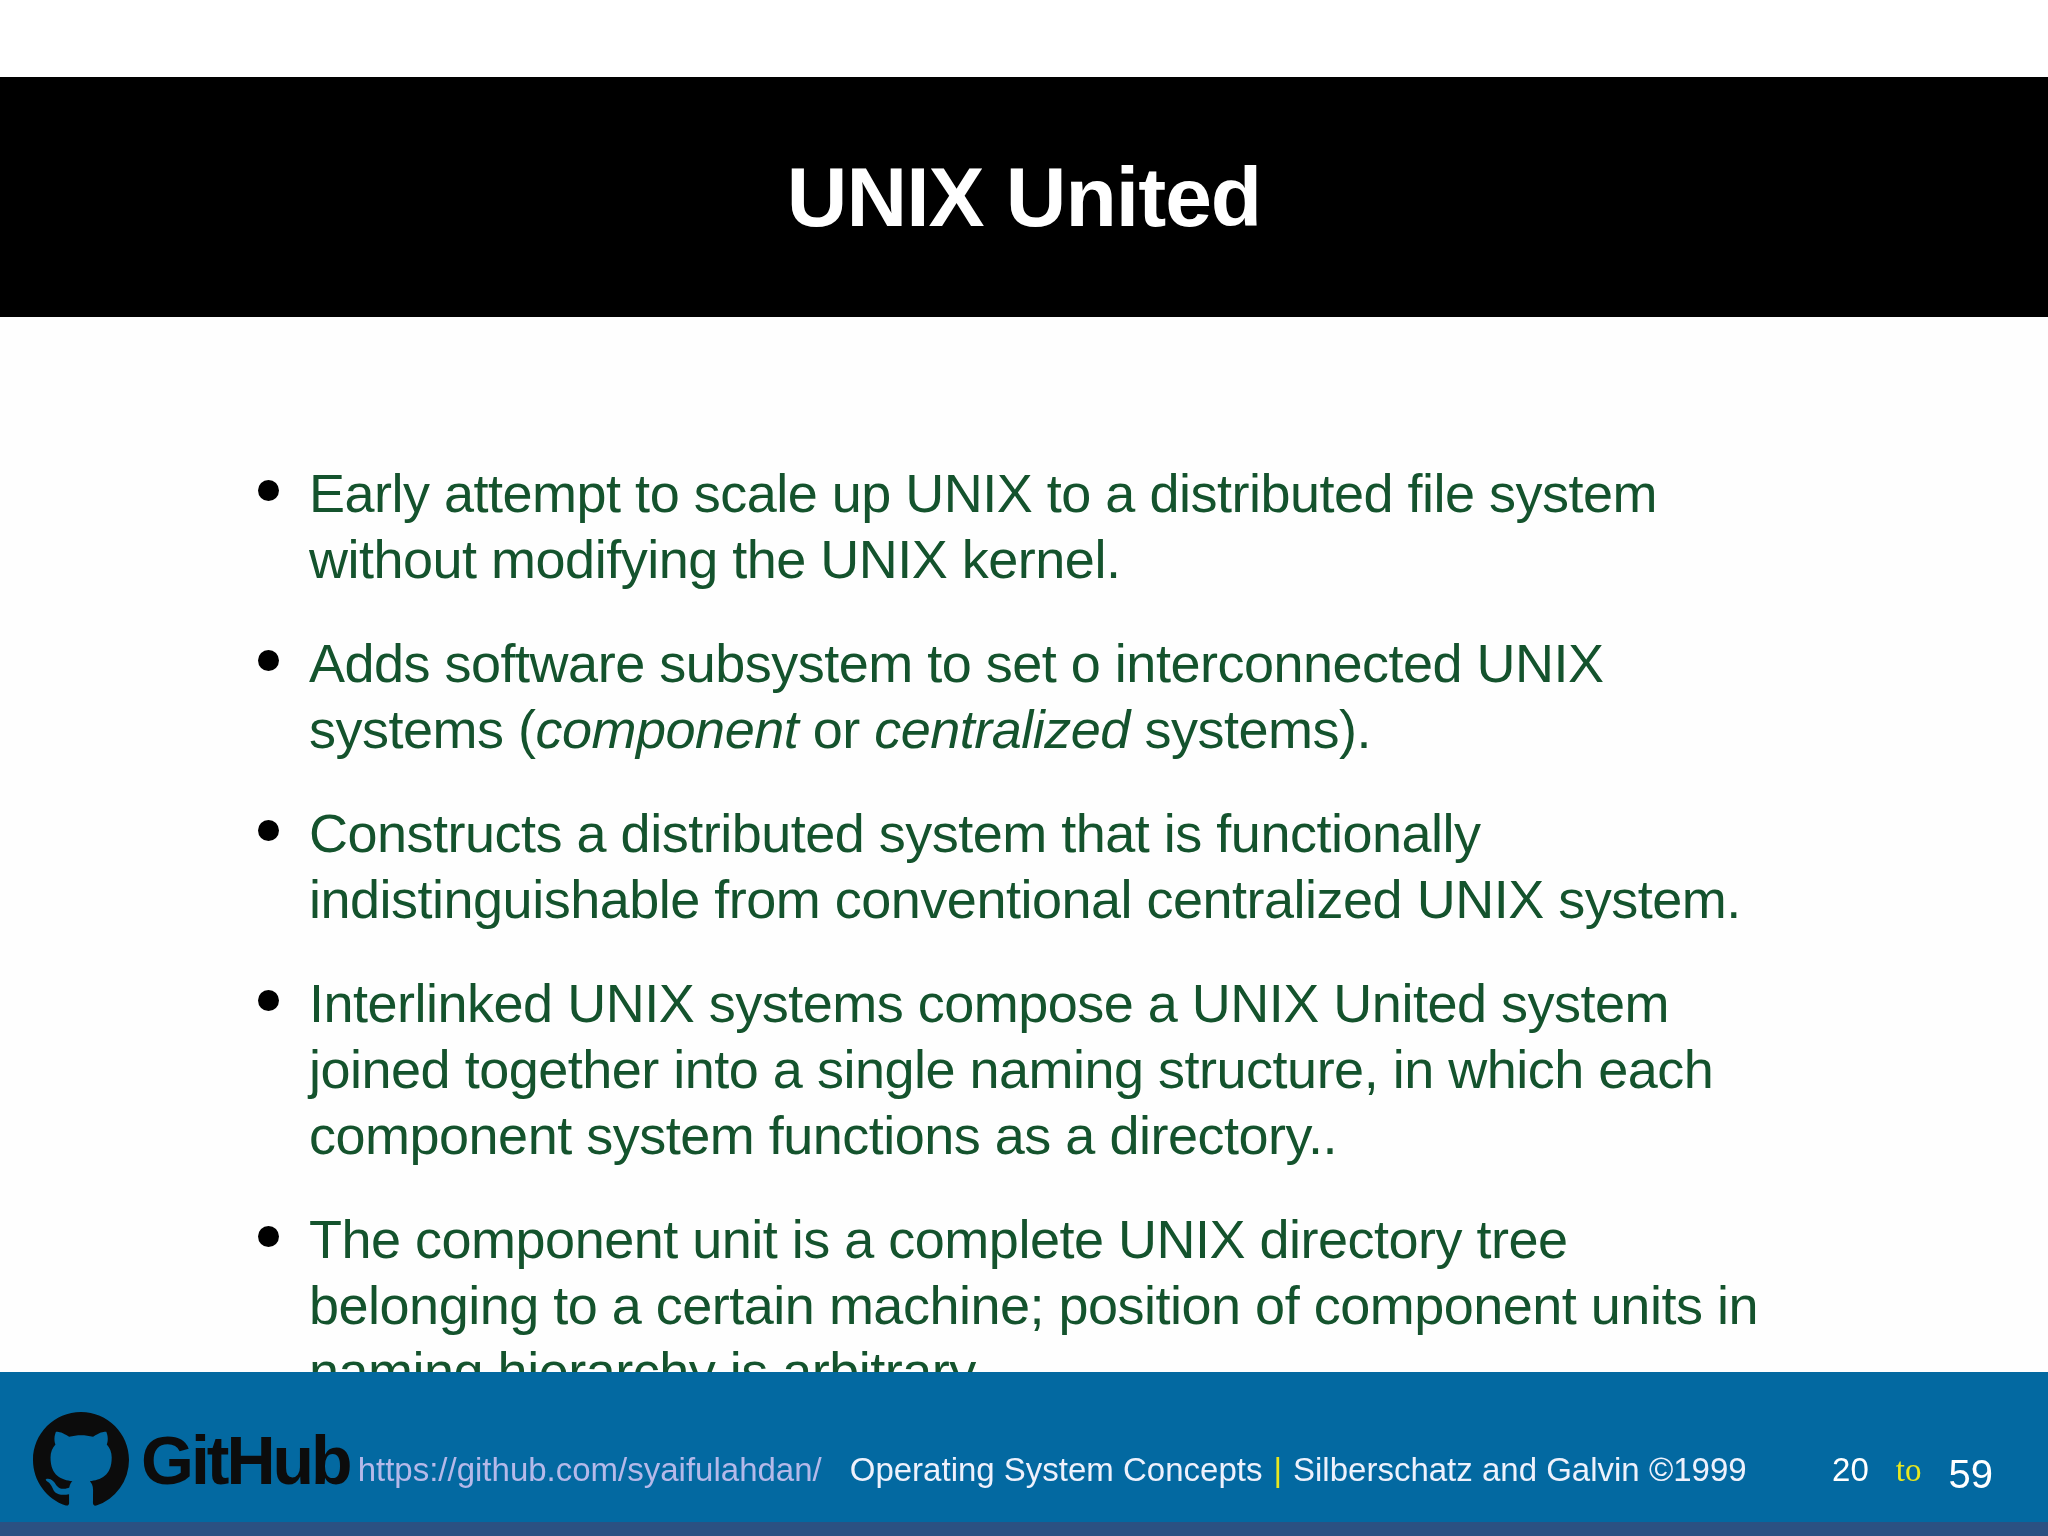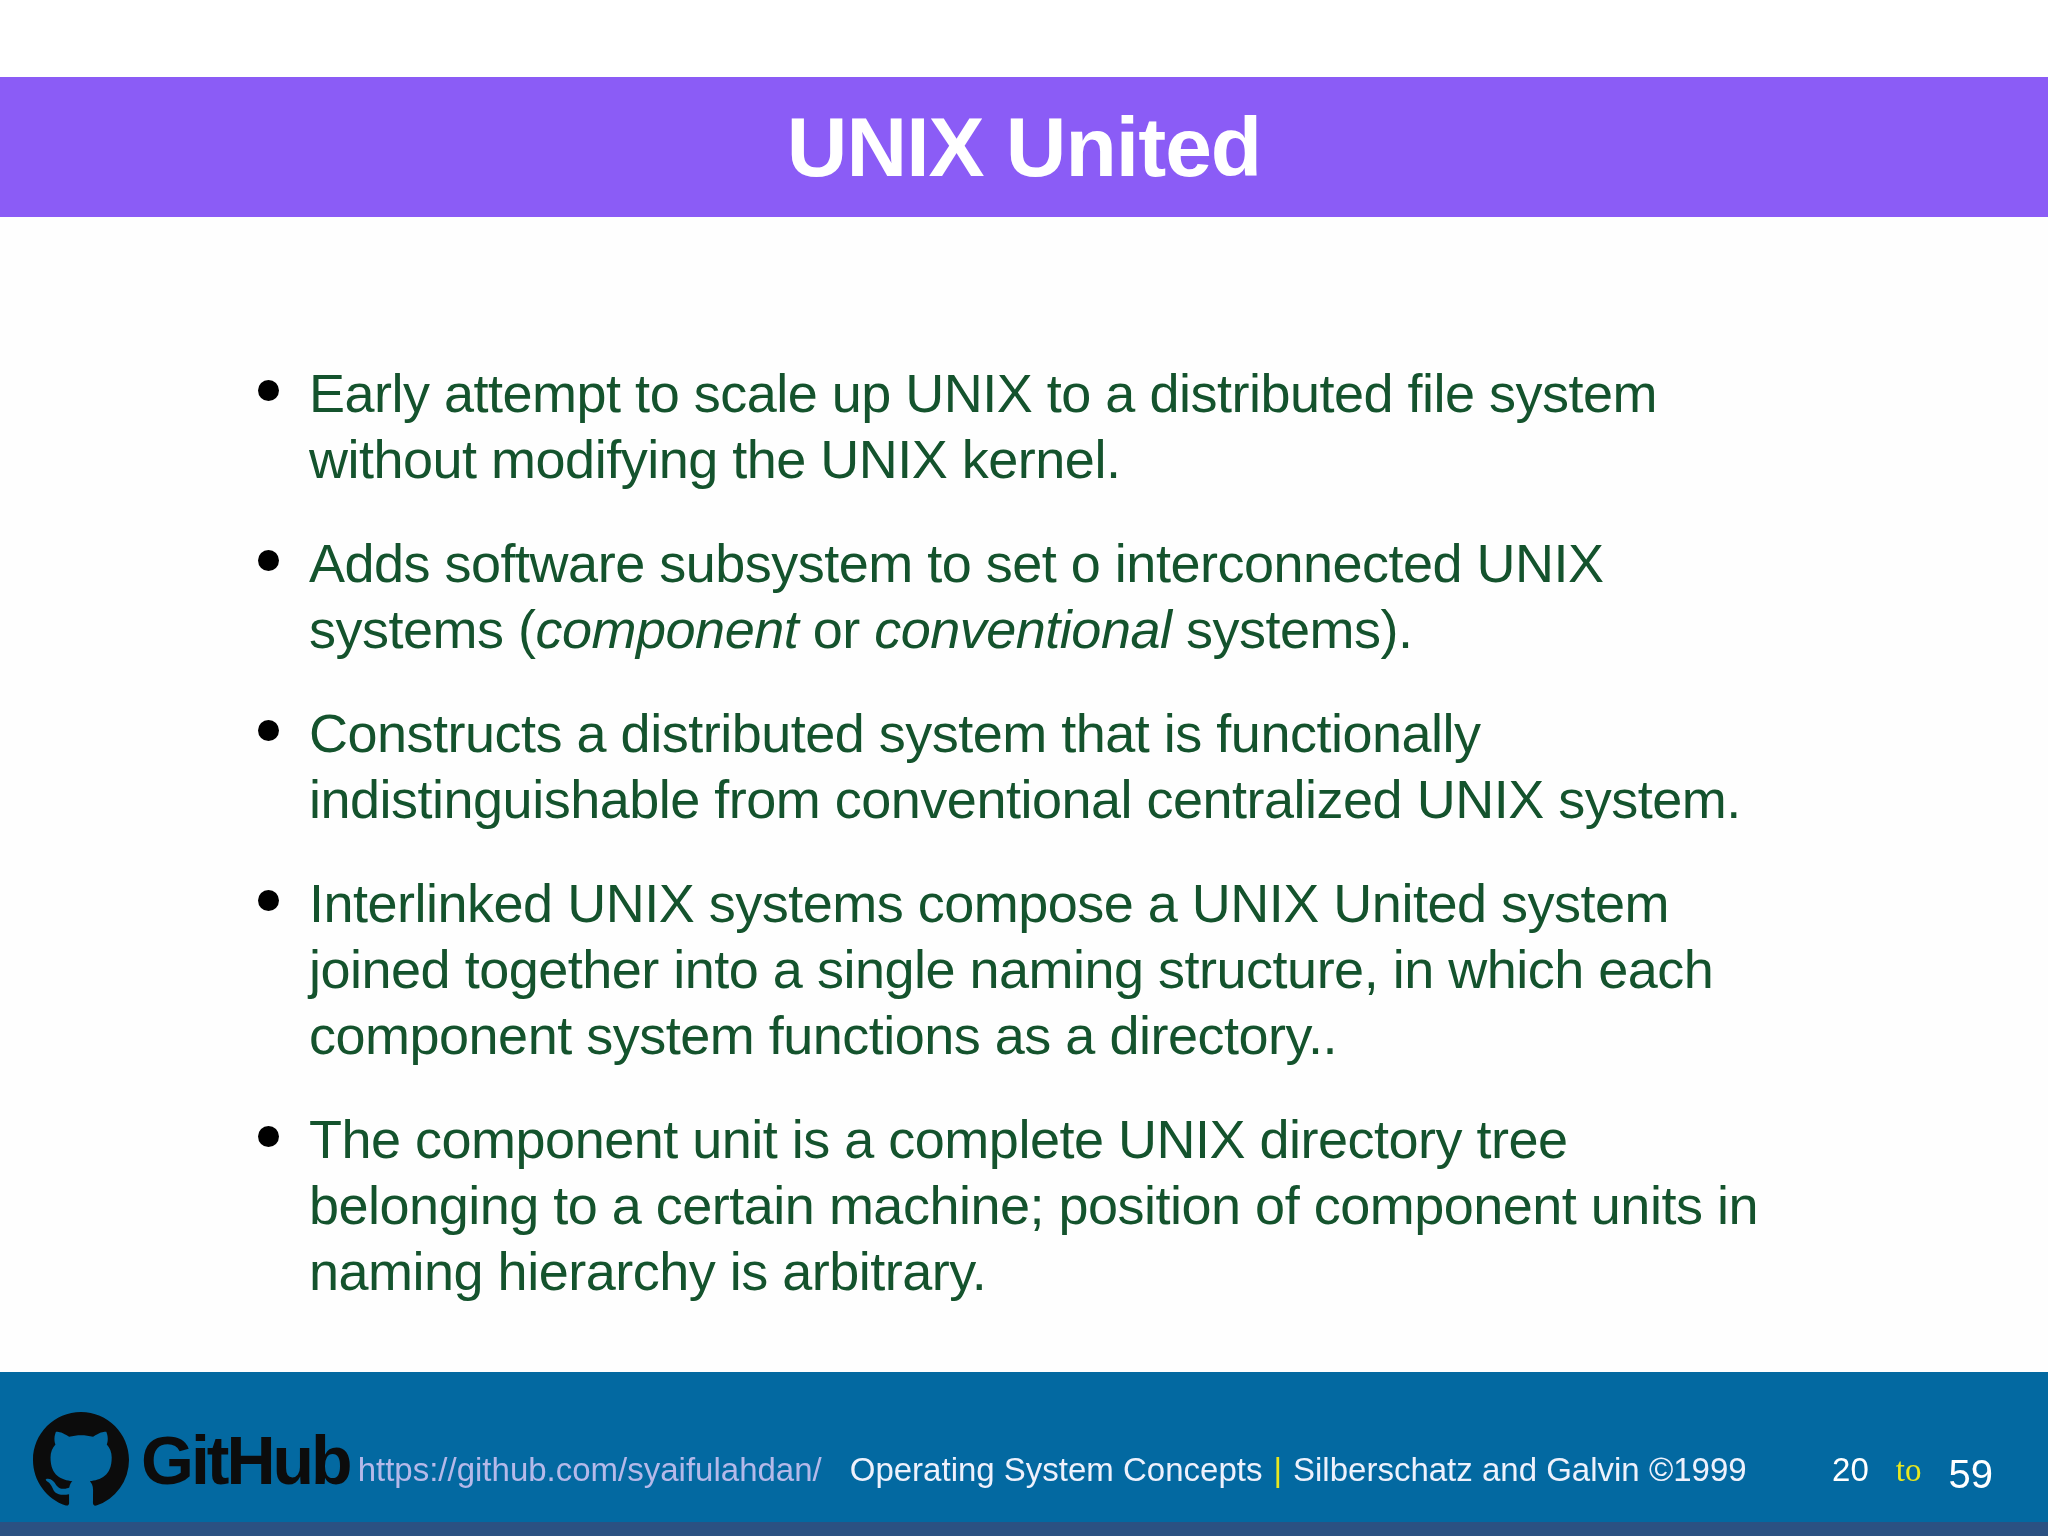--- a/index.html
+++ b/index.html
@@ -10,22 +10,22 @@
     height: 1536px;
     overflow: hidden;
     background: #fefefe;
     font-family: "Liberation Sans", sans-serif;
   }
   .top-strip {
     height: 77px;
     background: #ffffff;
   }
   .title-band {
-    height: 140px;
-    background: #8b5cf6;
+    height: 240px;
+    background: #000000;
     display: flex;
     align-items: center;
     justify-content: center;
   }
   .title-band h1 {
     margin: 0;
     color: #ffffff;
     font-size: 84px;
     font-weight: 700;
     letter-spacing: -1px;
@@ -132,21 +132,21 @@
   <main class="content">
     <ul class="bullets">
       <li>
         <span class="dot"></span>
         <span class="txt"><span>Early attempt to scale up UNIX to a distributed file system
 without modifying the UNIX kernel.</span></span>
       </li>
       <li>
         <span class="dot"></span>
         <span class="txt"><span>Adds software subsystem to set o interconnected UNIX
-systems (</span><em>component</em><span> or </span><em>conventional</em><span> systems).</span></span>
+systems (</span><em>component</em><span> or </span><em>centralized</em><span> systems).</span></span>
       </li>
       <li>
         <span class="dot"></span>
         <span class="txt"><span>Constructs a distributed system that is functionally
 indistinguishable from conventional centralized UNIX system.</span></span>
       </li>
       <li>
         <span class="dot"></span>
         <span class="txt"><span>Interlinked UNIX systems compose a UNIX United system
 joined together into a single naming structure, in which each

